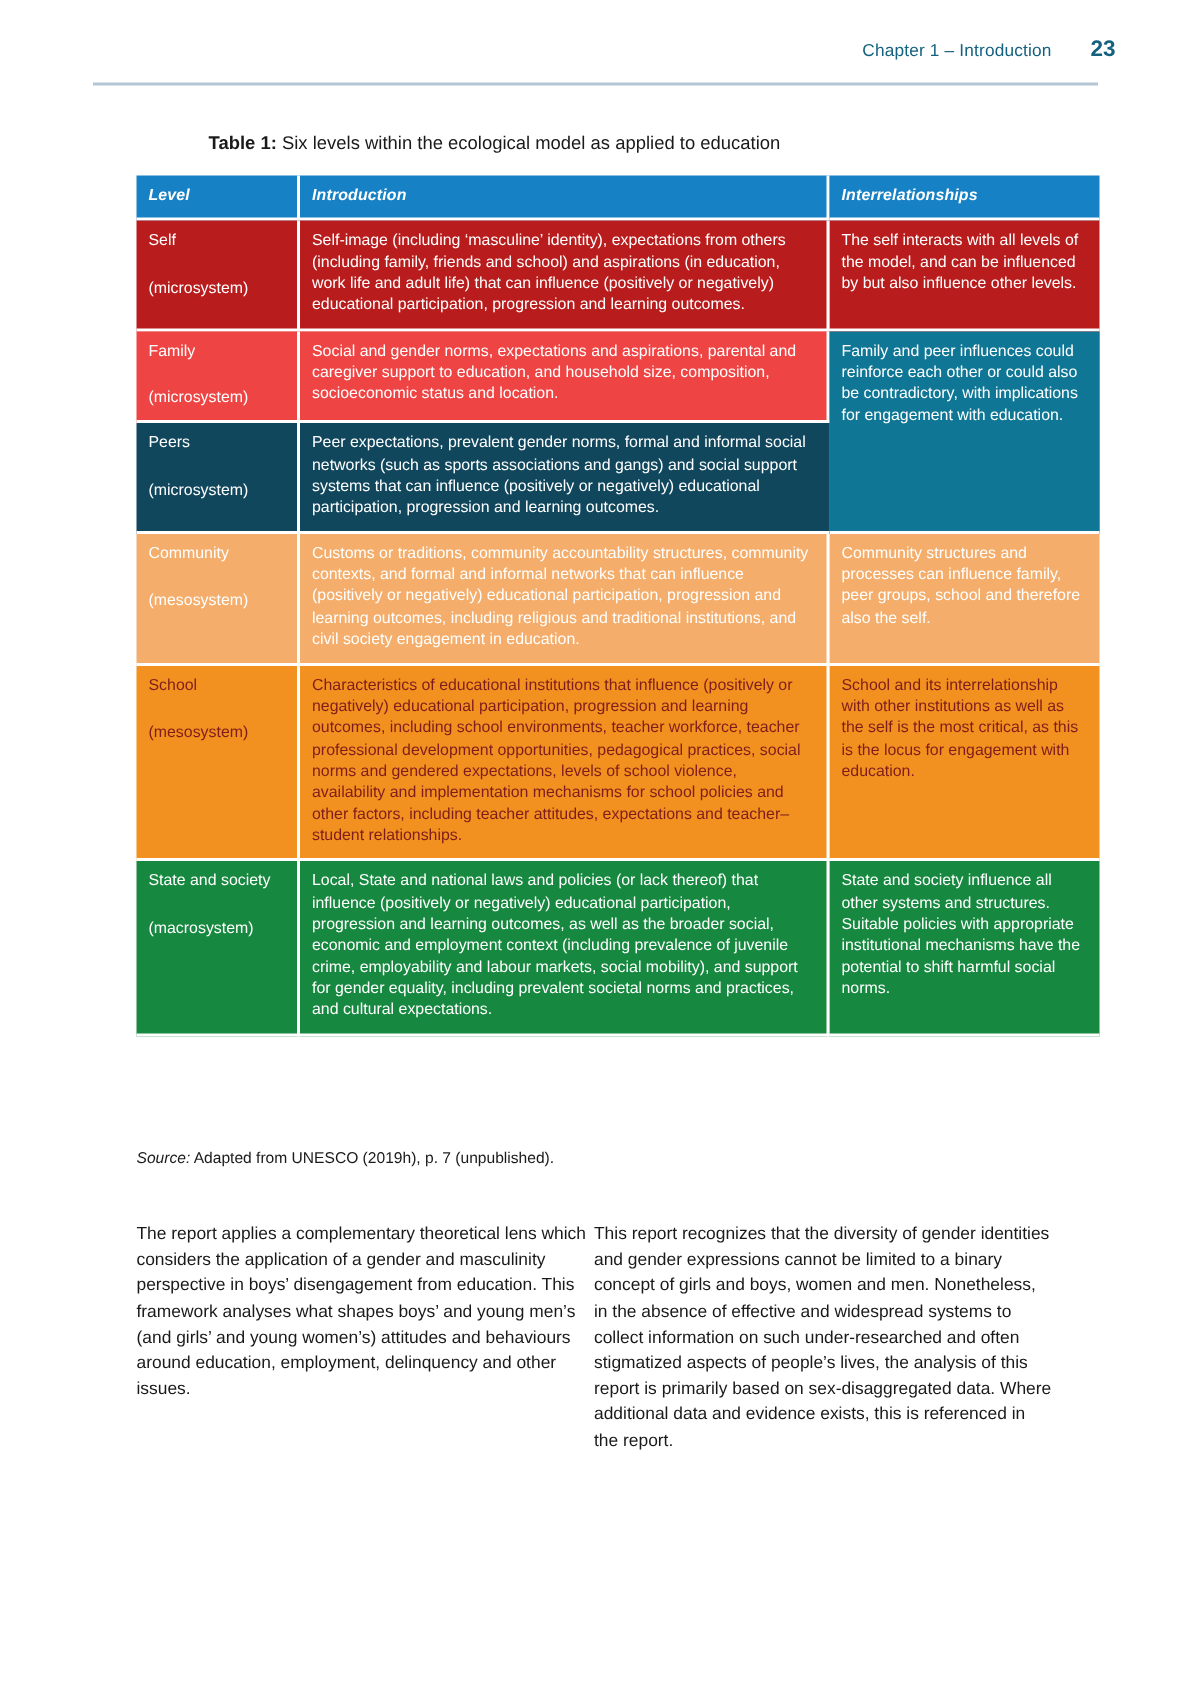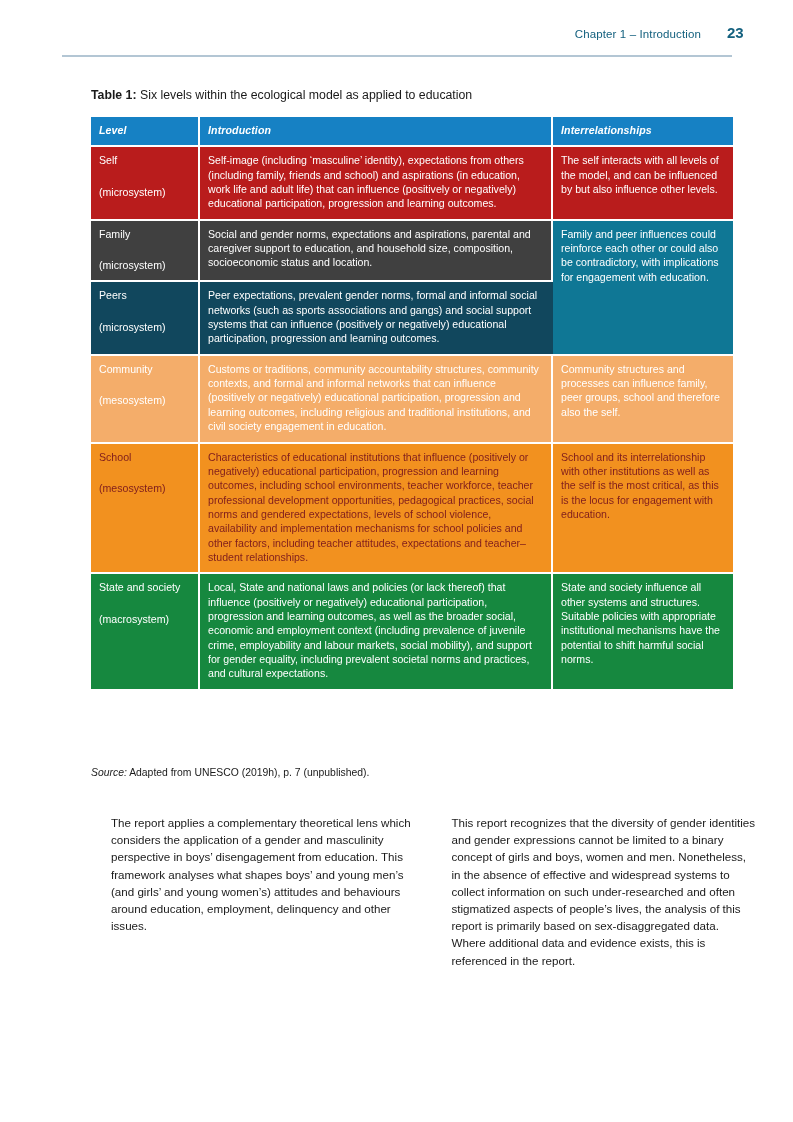--- a/index.html
+++ b/index.html
@@ -56,20 +56,21 @@
     position: absolute;
     top: 88px;
     left: 91px;
     width: 645px;
     font-size: 12.3px;
     color: #1a1a1a;
     line-height: 1.3;
   }
   .table-caption .cap-label {
     font-weight: bold;
+    margin-left: 48px;
   }
 
   
   .eco-table {
     position: absolute;
     top: 117px;
     left: 91px;
     width: 642px;
     border-collapse: separate;
     border-spacing: 0;
@@ -96,21 +97,21 @@
     font-size: 11px;
     padding-top: 6px;
     padding-bottom: 6px;
     text-align: left;
     letter-spacing: .01em;
     font-style: italic;
   }
 
   
   .r-self    { background: #b91c1c; color: #ffffff; }
-  .r-family  { background: #404040; color: #ffffff; border-radius: 22px; }
+  .r-family  { background: #ef4444; color: #ffffff; border-radius: 22px; }
   .r-peers   { background: #11475d; color: #ffffff; }
   .r-famper  { background: #0f7795; color: #ffffff; }
   .r-comm    { background: #f4ad6a; color: #ffffff; padding-left: 12px; }
   .r-school  { background: #f2911f; color: #7f1d1d; }
   .r-state   { background: #16883f; color: #ffffff; }
 
   .lvl-name { display: block; }
   .lvl-sys  { display: block; margin-top: 17px; }
 
   
@@ -123,22 +124,20 @@
   }
   .source-note .src-label { font-style: italic; margin-top: 44px; }
 
   
   .body-cols {
     position: absolute;
     top: 814px;
     left: 91px;
     width: 645px;
     display: flex;
-    gap: 36px;
-    margin-left: 20px;
   }
   .body-col {
     width: 305px;
     font-size: 11.6px;
     line-height: 1.485;
     color: #1a1a1a;
   }
   .body-col p { margin: 0; }
 </style>
 </head>

